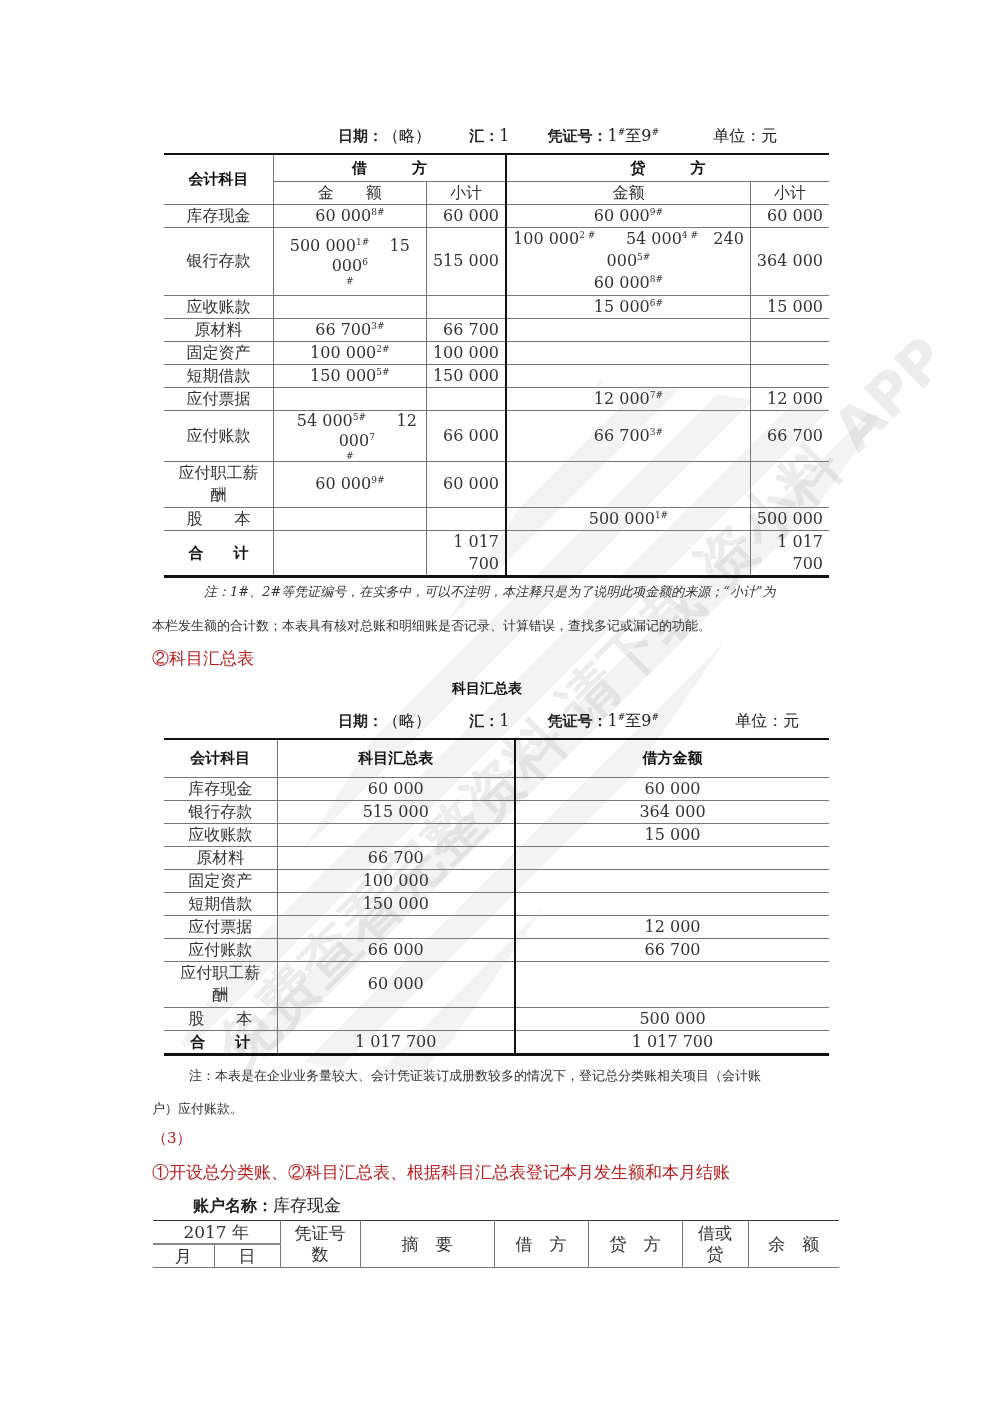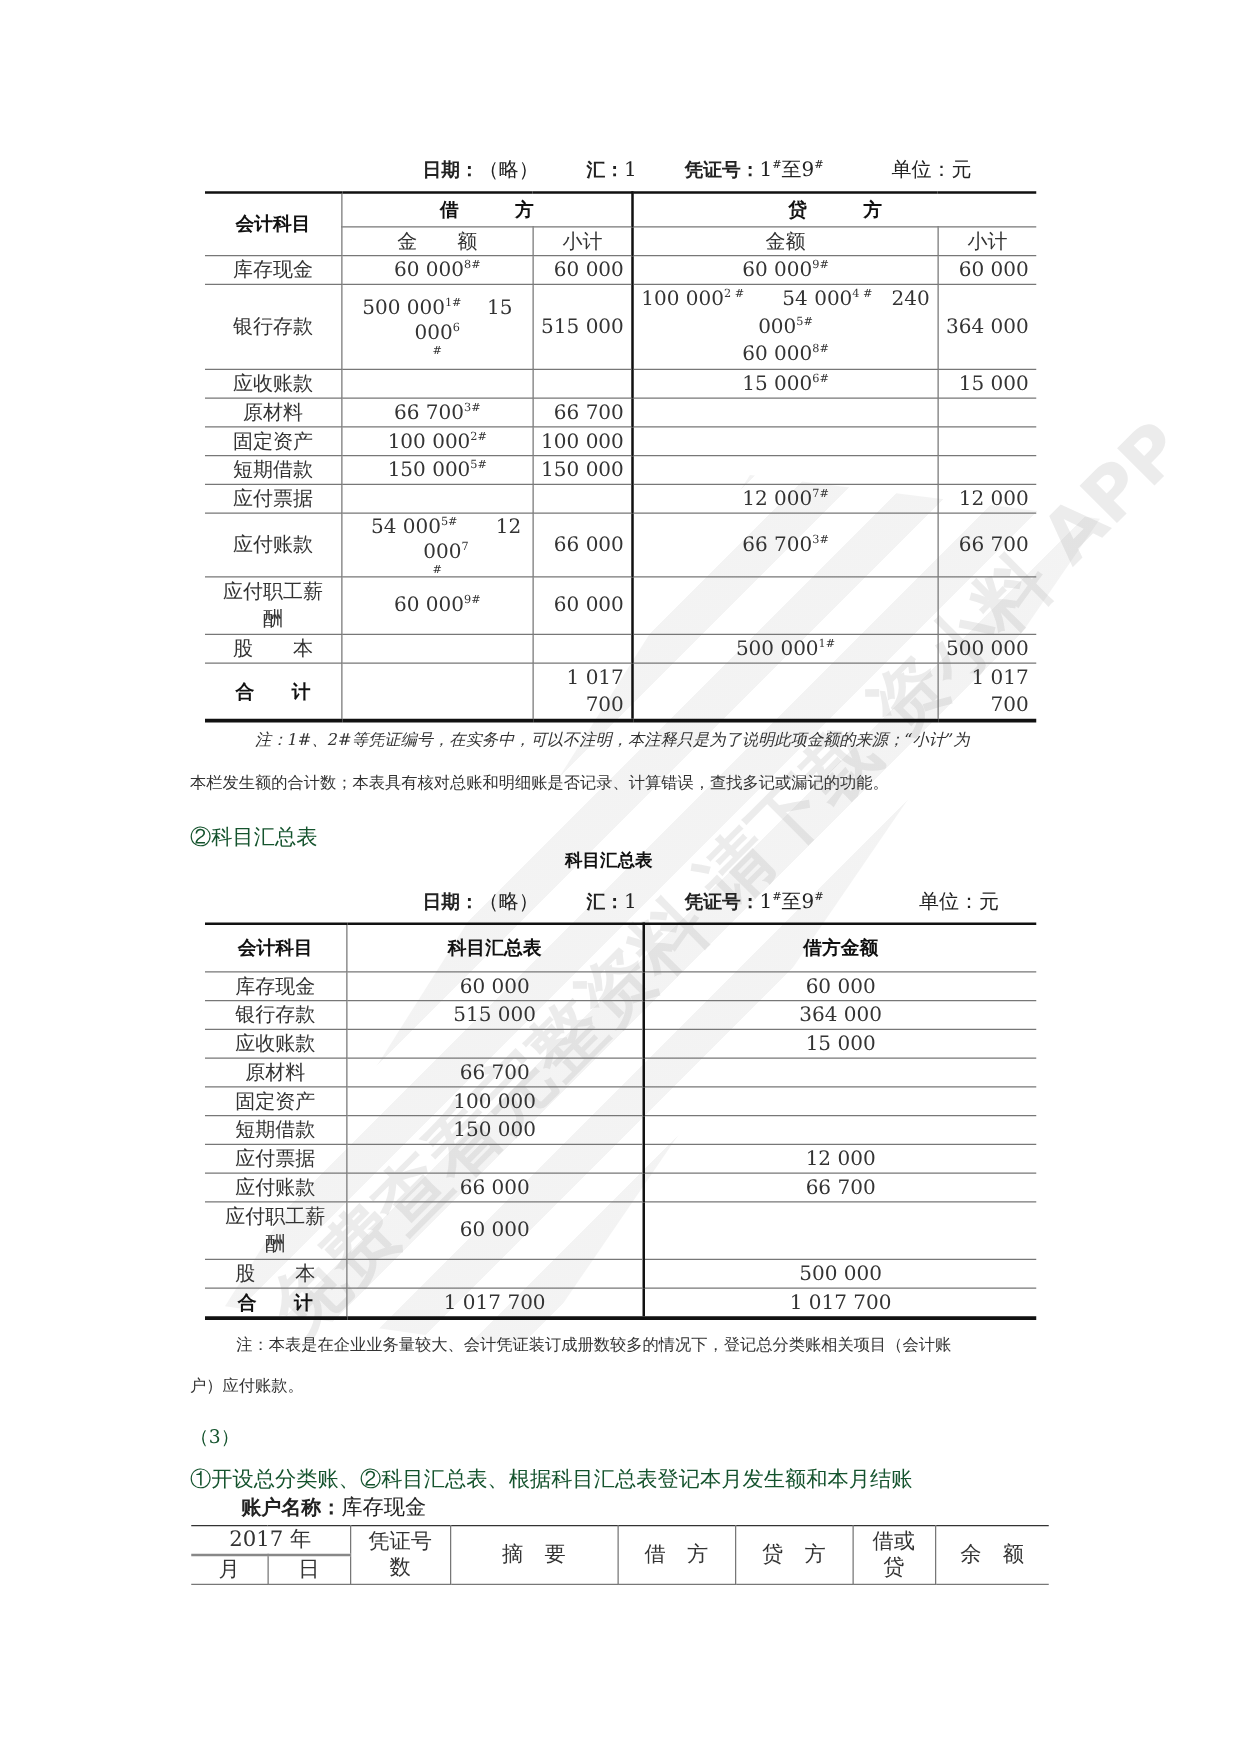--- a/index.html
+++ b/index.html
@@ -20,21 +20,21 @@
   .num-r { text-align: right; white-space: nowrap; }
   .num-l { text-align: center; }
   .num-c { text-align: center; }
   sup { font-size: 9px; vertical-align: super; line-height: 0; }
   .thick-top td { border-top: 2px solid #111; }
   .thick-bottom td { border-bottom: 3px solid #111; }
   .vsep { border-right: 2px solid #111 !important; }
   .noleft { border-left: none !important; margin-top: 18px; }
   .noright { border-right: none !important; }
   .note { position: absolute; font-size: 13px; color: #333; white-space: nowrap; }
-  .para { position: absolute; font-size: 17px; color: #14532d; white-space: nowrap; margin-top: 11px; }
+  .para { position: absolute; font-size: 17px; color: #b91c1c; white-space: nowrap; }
   .title-c { position: absolute; font-family: "DejaVu Sans", sans-serif; font-weight: bold; font-size: 14px; color: #111; }
   .watermark {
     position: absolute; left: 180px; top: 380px; width: 700px; height: 700px;
     pointer-events: none;
     background: repeating-linear-gradient(135deg, rgba(200,200,200,0) 0 30px, rgba(190,190,190,0.18) 30px 60px);
     transform: rotate(0deg);
     clip-path: polygon(60% 0, 100% 5%, 35% 100%, 0 95%);
   }
   .wm-text {
     position: absolute; font-family: "DejaVu Sans", sans-serif; font-weight: bold;

